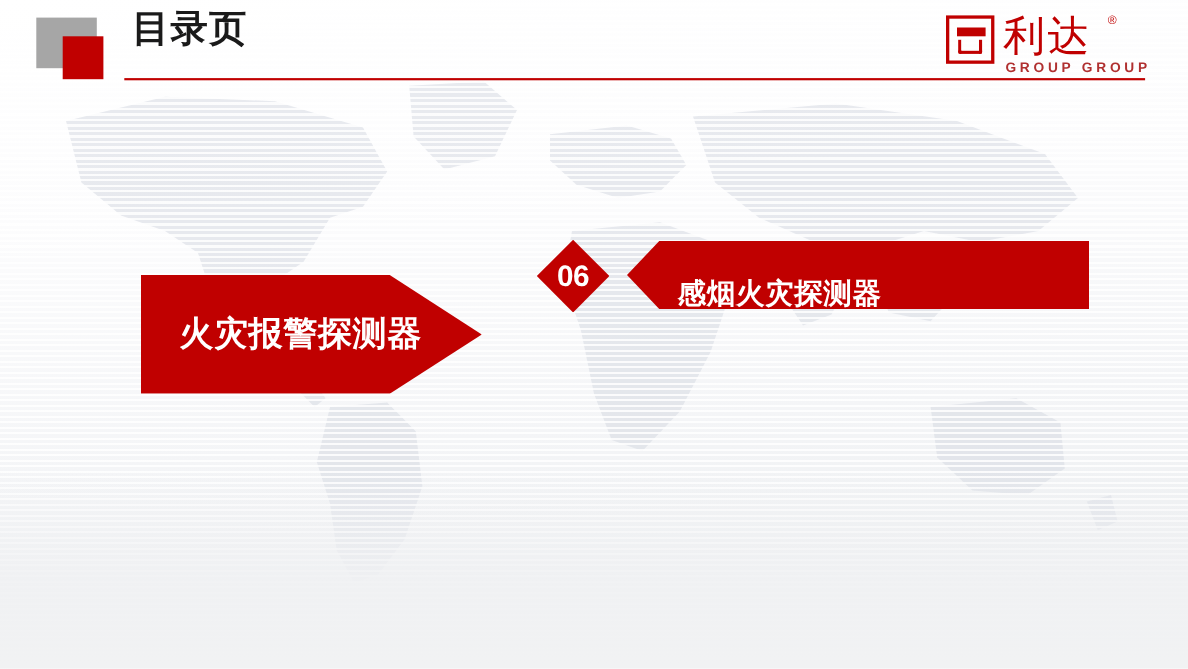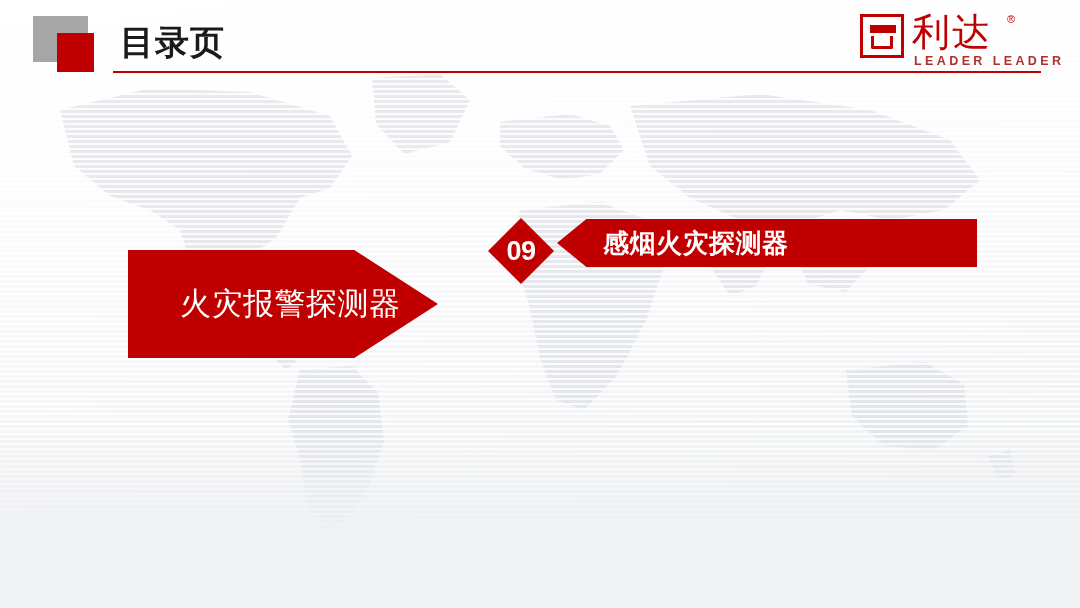--- a/index.html
+++ b/index.html
@@ -59,21 +59,21 @@
     background: #a6a6a6;
   }
   .hdr-red-sq {
     position: absolute;
     left: 57px; top: 33px;
     width: 37px; height: 39px;
     background: #c00000;
   }
   .hdr-title {
     position: absolute;
-    left: 120px; top: 20px;
+    left: 120px; top: 4px;
     font-size: 34px;
     font-weight: bold;
     color: #1a1a1a;
     letter-spacing: 1px;
     line-height: 44px;
     white-space: nowrap;
   }
   .hdr-rule {
     position: absolute;
     left: 113px; top: 71px;
@@ -144,23 +144,23 @@
     position: absolute;
     left: 128px; top: 250px;
     width: 310px; height: 108px;
     background: #c00000;
     -webkit-clip-path: polygon(0 0, 73% 0, 100% 50%, 73% 100%, 0 100%);
     clip-path: polygon(0 0, 73% 0, 100% 50%, 73% 100%, 0 100%);
     display: flex;
     align-items: center;
   }
   .main-arrow-label {
-    margin-left: 52px;
+    margin-left: 35px;
     font-size: 31px;
-    font-weight: normal;
+    font-weight: bold;
     color: #ffffff;
     letter-spacing: 0.5px;
     line-height: 36px;
     white-space: nowrap;
   }
 
   
   .item-row {
     position: absolute;
     left: 488px;
@@ -183,27 +183,27 @@
   }
   .item-num {
     font-size: 27px;
     font-weight: bold;
     color: #ffffff;
     line-height: 28px;
     letter-spacing: -0.5px;
   }
   .item-bar {
     position: absolute;
-    left: 69px; top: 3px;
-    width: 420px; height: 48px;
+    left: 82px; top: 3px;
+    width: 420px; height: 62px;
     background: #c00000;
     -webkit-clip-path: polygon(0 50%, 7% 0, 100% 0, 100% 100%, 7% 100%);
     clip-path: polygon(0 50%, 7% 0, 100% 0, 100% 100%, 7% 100%);
     display: flex;
-    align-items: center;
+    align-items: flex-end;
   }
   .item-label {
     margin-left: 46px;
     font-size: 26px;
     font-weight: bold;
     color: #ffffff;
     letter-spacing: 0.5px;
     line-height: 30px;
     white-space: nowrap;
   }
@@ -251,30 +251,30 @@
   <div class="hdr-title">目录页</div>
   <div class="hdr-rule"></div>
 
   <div class="logo">
     <div class="logo-box">
       <div class="logo-box-inner"></div>
       <div class="logo-box-cup"></div>
     </div>
     <div class="logo-cn">利达</div>
     <div class="logo-reg">®</div>
-    <div class="logo-en">LEADER LEADER</div>
+    <div class="logo-en">GROUP GROUP</div>
   </div>
 
   <div class="main-arrow">
     <span class="main-arrow-label">火灾报警探测器</span>
   </div>
 
   <div class="item-row item-row-1">
     <div class="item-diamond">
-      <span class="item-num">09</span>
+      <span class="item-num">06</span>
     </div>
     <div class="item-bar">
       <span class="item-label">感烟火灾探测器</span>
     </div>
   </div>
 
 
 </div>
 
 </body></html>

